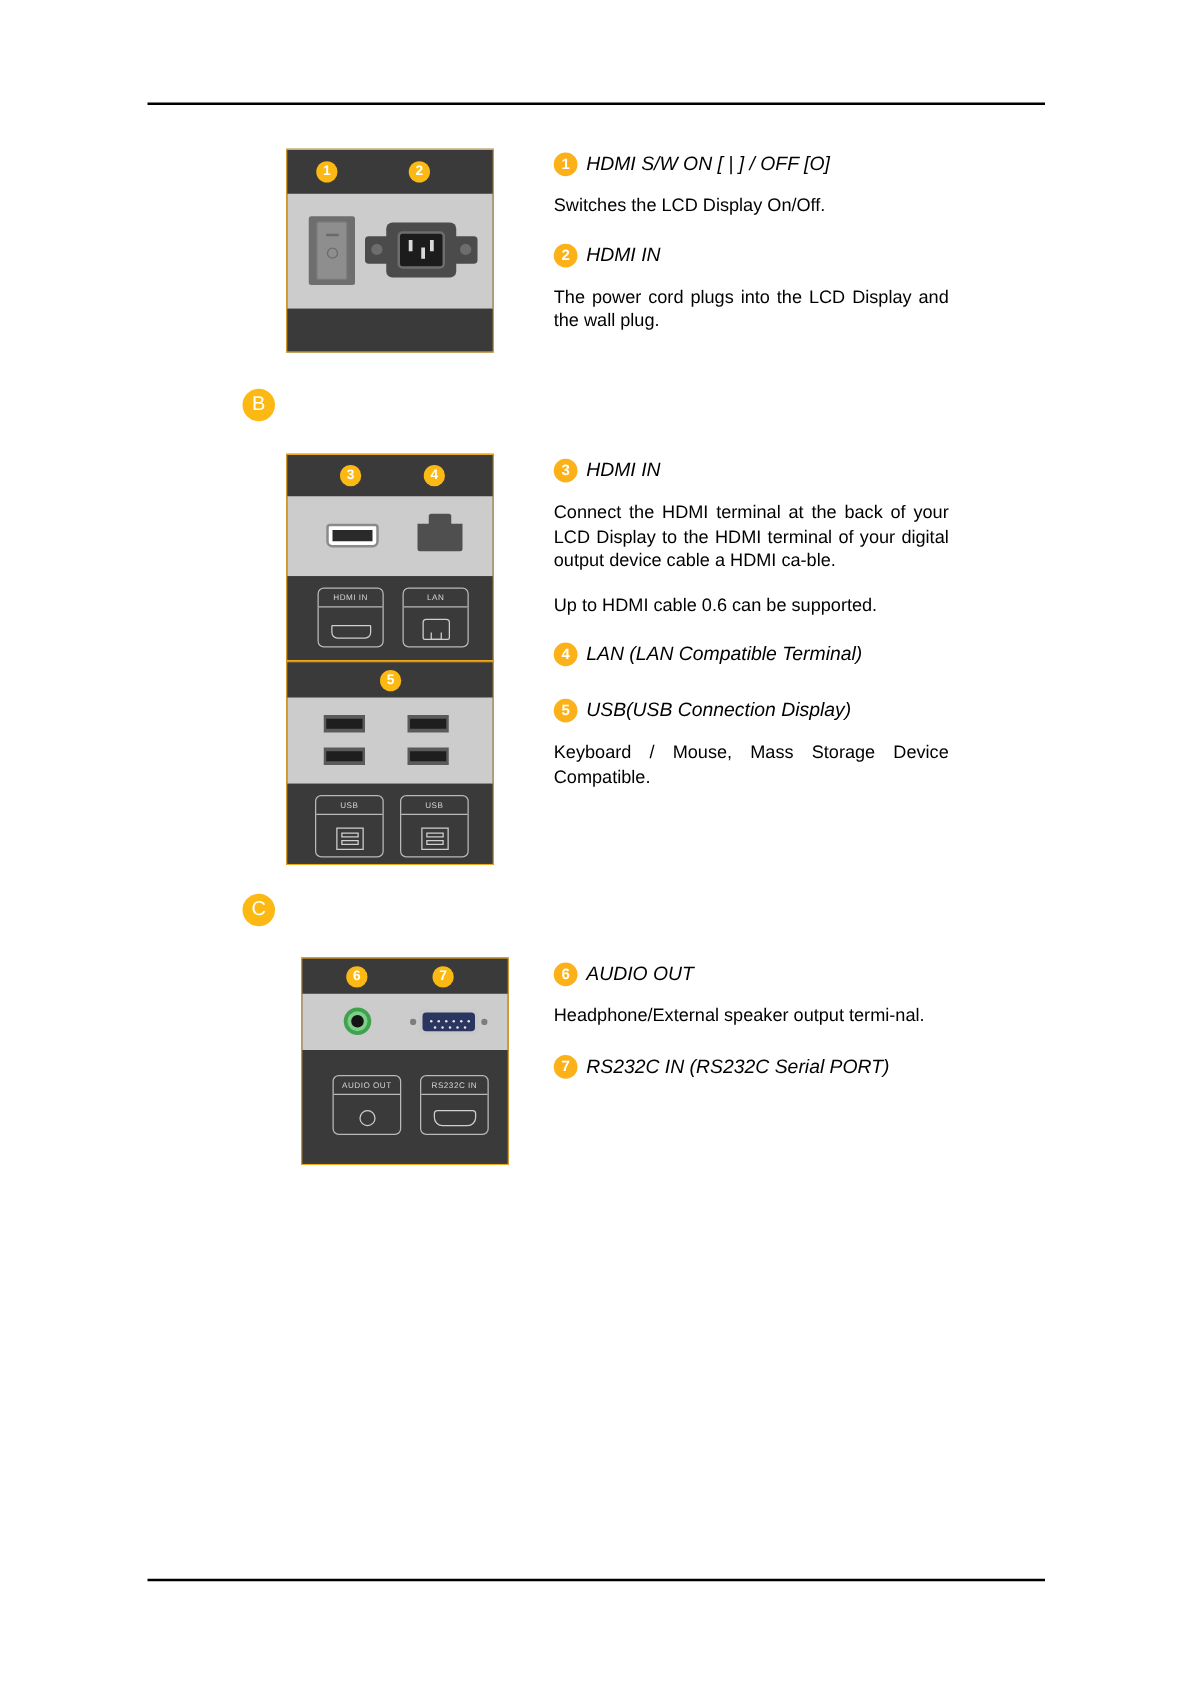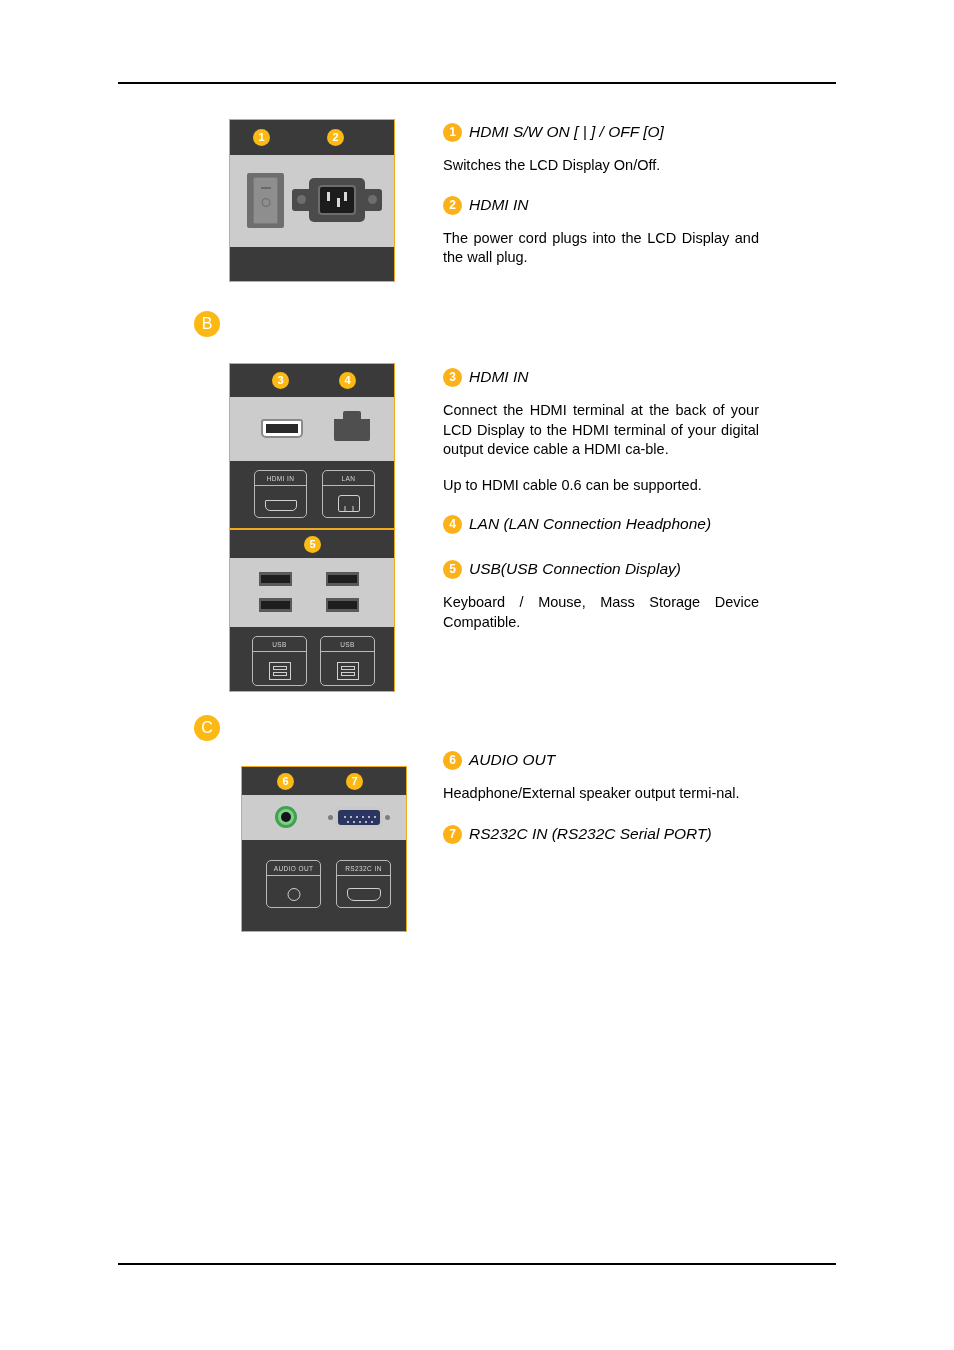--- a/index.html
+++ b/index.html
@@ -558,30 +558,30 @@
   </div>
 
   <div class="txtcol" style="top:366px;">
     <div class="item-head">
       <span class="badge">3</span><span>HDMI IN</span>
     </div>
     <div class="para">Connect the HDMI terminal at the back of your LCD Display to the HDMI terminal of your digital output device cable a HDMI ca-ble.</div>
     <div class="para" style="margin-top:16px; text-align:left;">Up to HDMI cable 0.6 can be supported.</div>
 
     <div class="item-head" style="margin-top:18px;">
-      <span class="badge">4</span><span>LAN (LAN Connection Headphone)</span>
+      <span class="badge">4</span><span>LAN (LAN Compatible Terminal)</span>
     </div>
 
     <div class="item-head" style="margin-top:23px;">
       <span class="badge">5</span><span>USB(USB Connection Display)</span>
     </div>
     <div class="para">Keyboard / Mouse, Mass Storage Device Compatible.</div>
   </div>
 
-  <div class="txtcol" style="top:749px;">
+  <div class="txtcol" style="top:769px;">
     <div class="item-head">
       <span class="badge">6</span><span>AUDIO OUT</span>
     </div>
     <div class="para">Headphone/External speaker output termi-nal.</div>
 
     <div class="item-head" style="margin-top:19px;">
       <span class="badge">7</span><span>RS232C IN (RS232C Serial PORT)</span>
     </div>
   </div>
 

